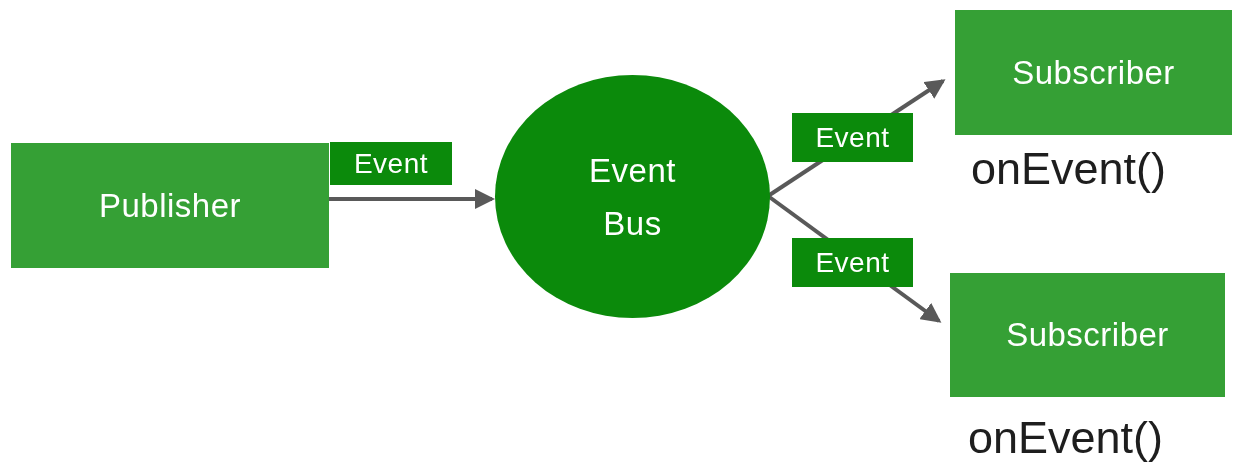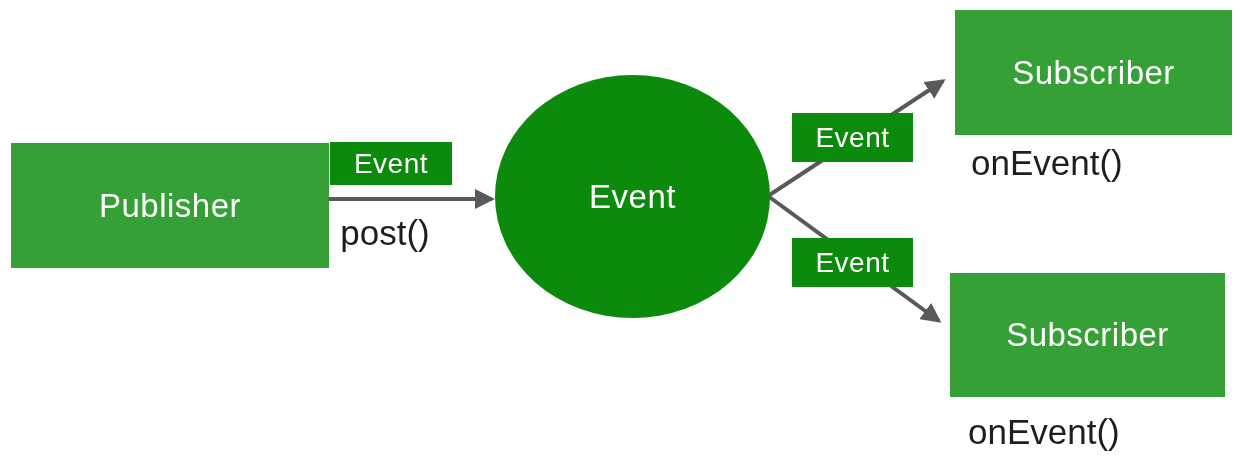--- a/index.html
+++ b/index.html
@@ -74,21 +74,21 @@
     font-weight: 300;
     z-index: 3;
     letter-spacing: 0.5px;
   }
   .tag1 { left: 330px; top: 142px; width: 122px; height: 43px; }
   .tag2 { left: 792px; top: 113px; width: 121px; height: 49px; }
   .tag3 { left: 792px; top: 238px; width: 121px; height: 49px; }
   .method {
     position: absolute;
     color: var(--text-black);
-    font-size: 35px;
+    font-size: 45px;
     font-weight: 400;
     z-index: 2;
     white-space: nowrap;
   }
   .post   { left: 312px; top: 213px; width: 146px; text-align: center; }
   .onev1  { left: 971px; top: 143px; }
   .onev2  { left: 968px; top: 412px; }
 </style>
 </head>
 <body>
@@ -107,24 +107,24 @@
   </svg>
 
   <div class="node publisher">
     <span>Publisher</span>
   </div>
 
   <div class="tag tag1">
     <span>Event</span>
   </div>
 
-  <div class="method post">post()</div>
 
   <div class="bus">
     <div>Event</div>
+    <div>Bus</div>
   </div>
 
   <div class="tag tag2">
     <span>Event</span>
   </div>
 
   <div class="tag tag3">
     <span>Event</span>
   </div>
 

